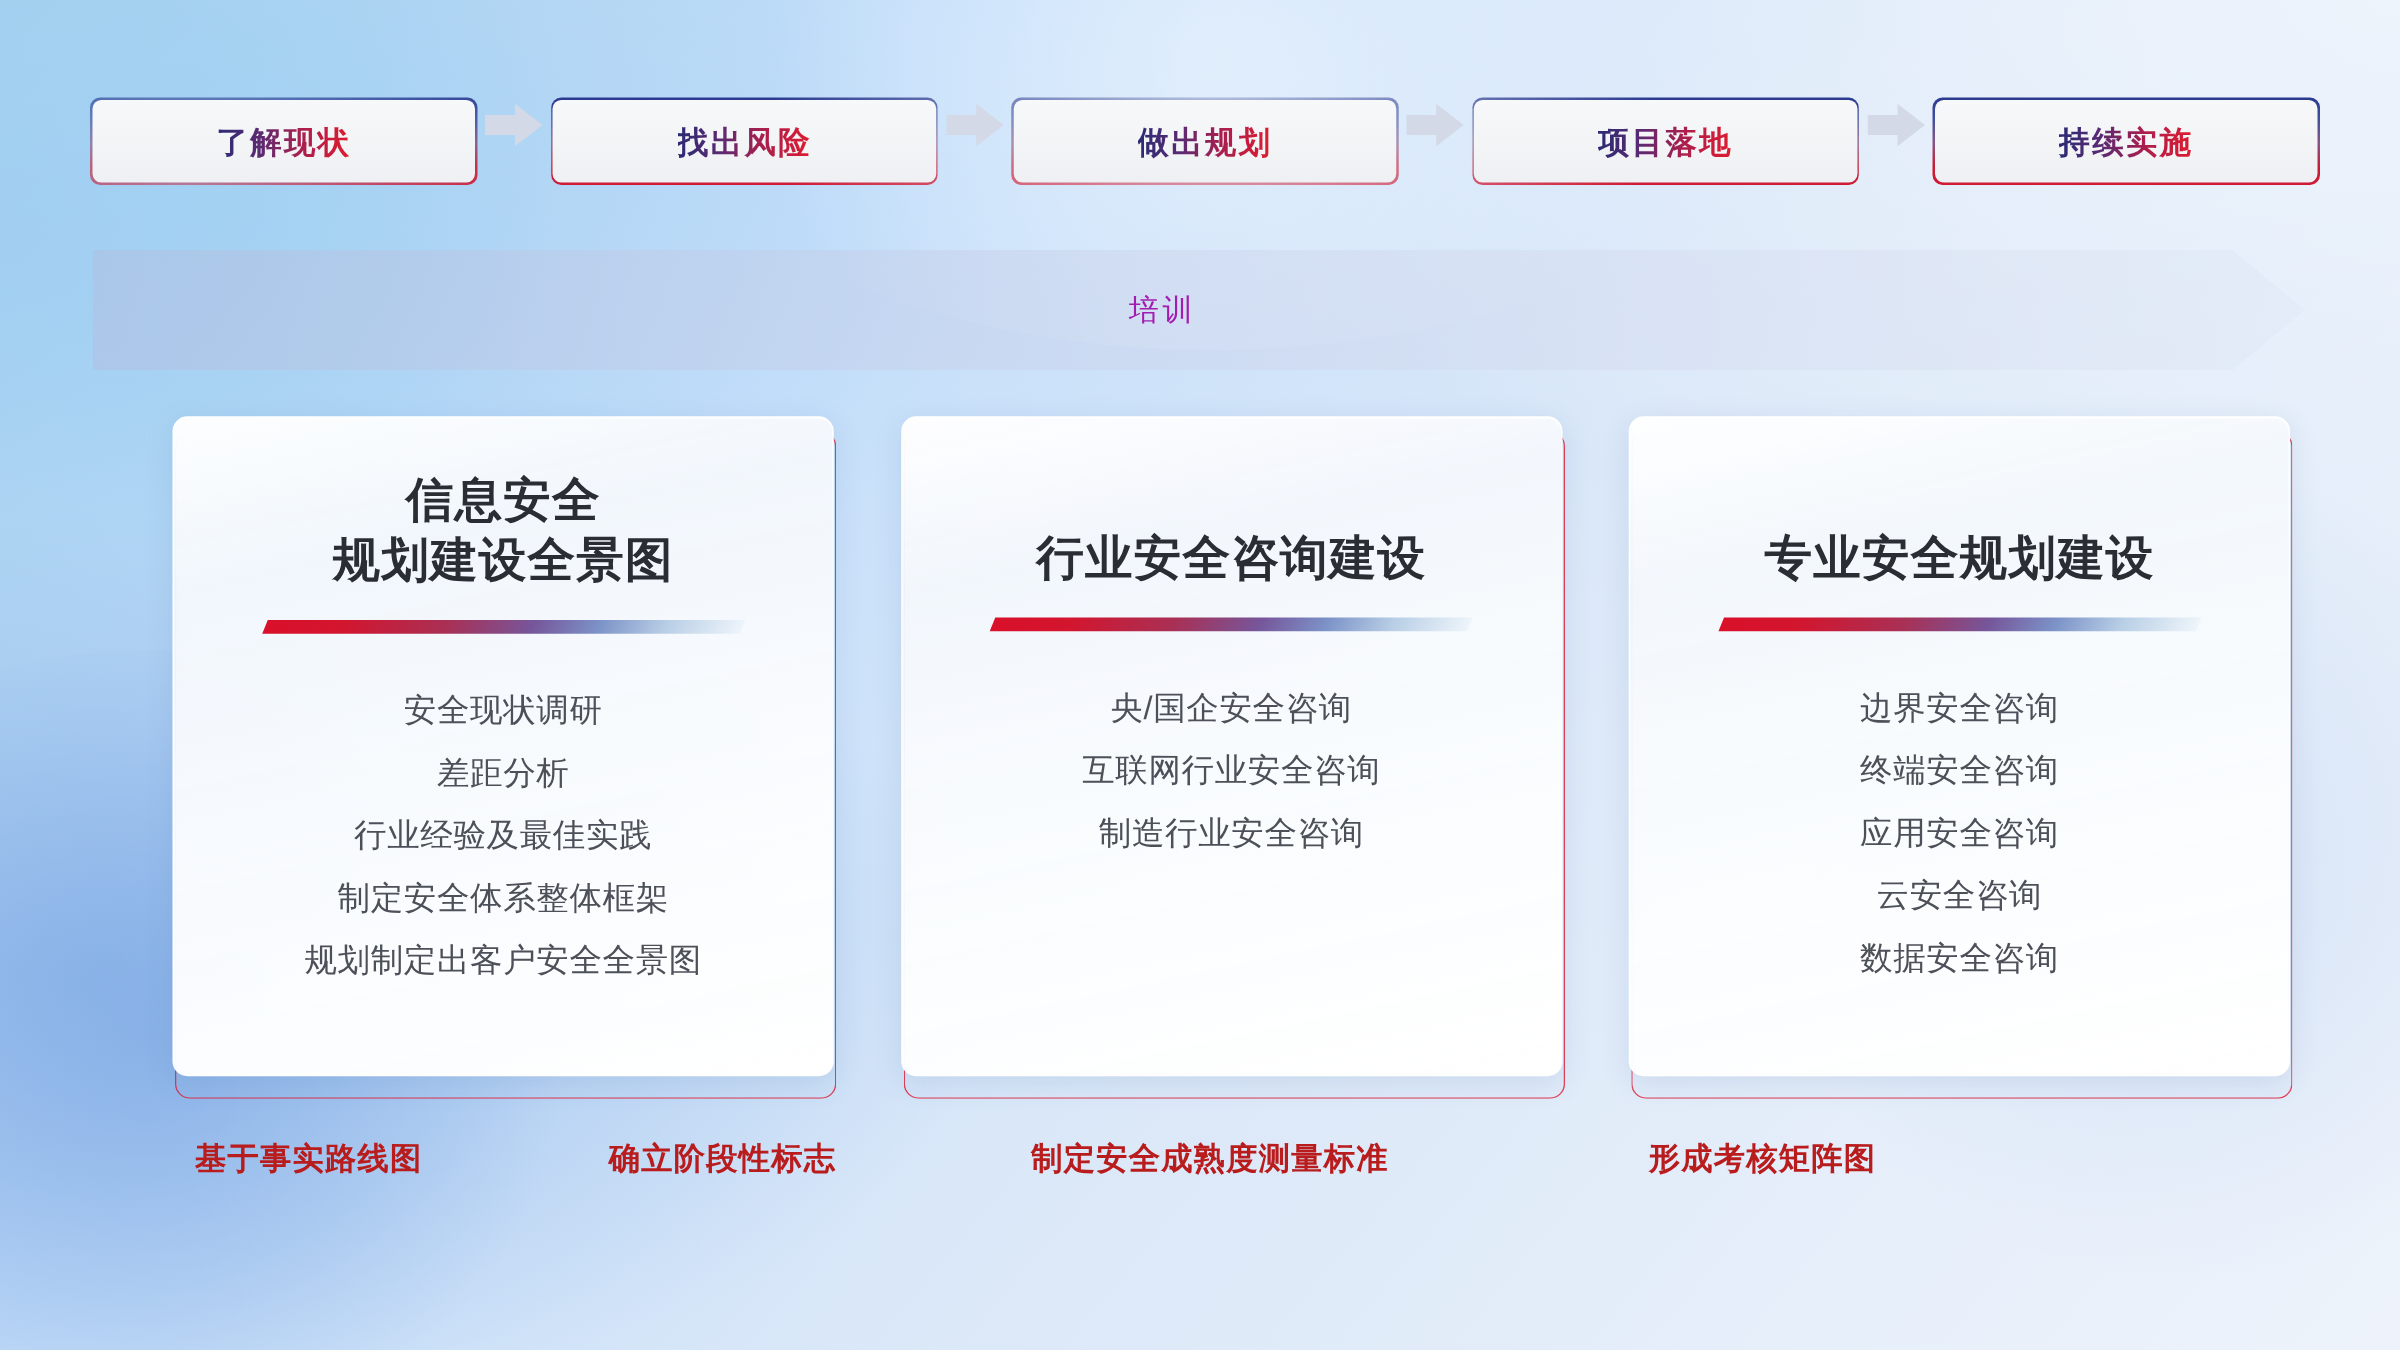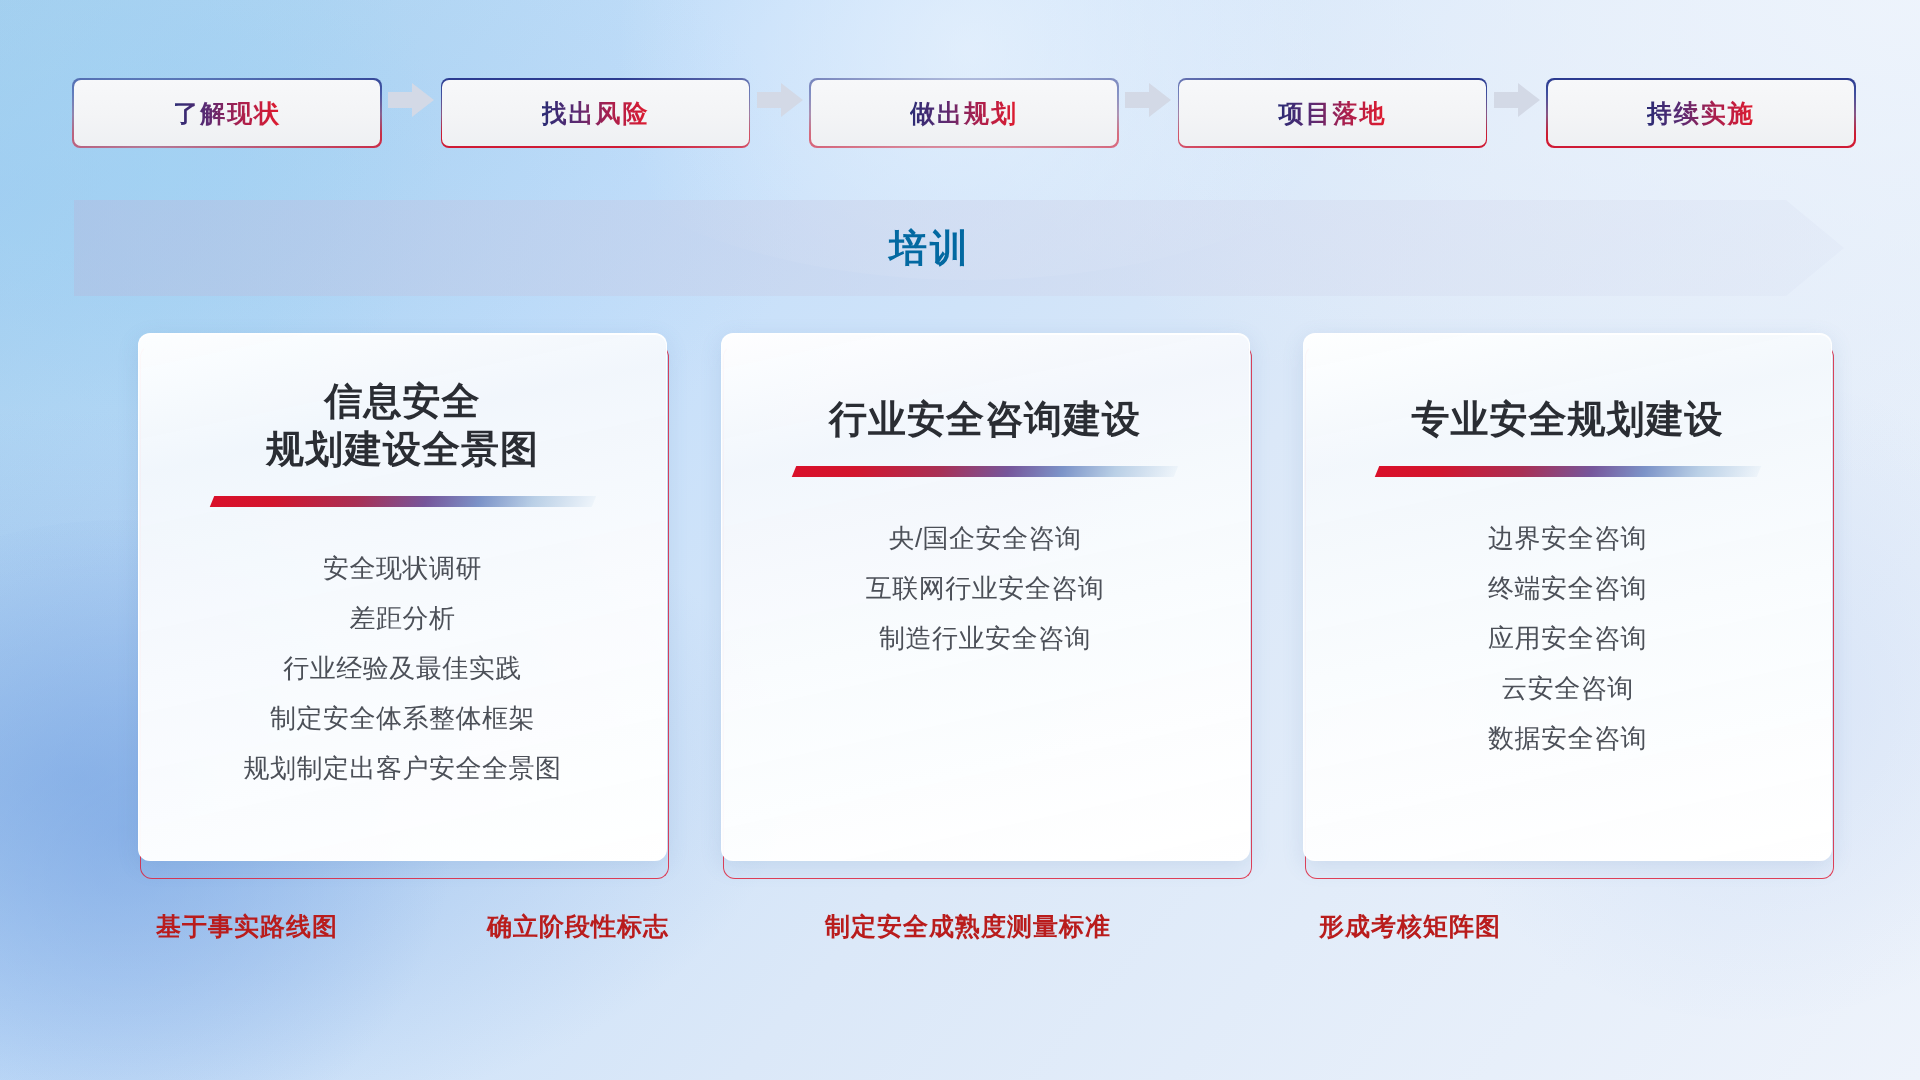--- a/index.html
+++ b/index.html
@@ -107,23 +107,23 @@
         rgba(222,230,245,0.42) 100%);
     clip-path: polygon(0 0, calc(100% - 58px) 0, 100% 50%, calc(100% - 58px) 100%, 0 100%);
   }
   .training-label {
     position: absolute;
     inset: 0;
     display: flex;
     align-items: center;
     justify-content: center;
     padding-right: 58px;
-    font-size: 38px;
-    font-weight: 700;
-    color: #0369a1;
+    font-size: 24px;
+    font-weight: 400;
+    color: #a21caf;
     letter-spacing: 3px;
   }
 
   
   .cards {
     position: absolute;
     left: 106px;
     top: 333px;
     width: 1730px;
     height: 540px;
@@ -177,21 +177,21 @@
     margin-top: 44px;
     width: 100%;
     text-align: center;
     font-size: 38px;
     font-weight: 700;
     line-height: 1.26;
     color: #2a2d33;
     letter-spacing: 1px;
     white-space: pre-line;
   }
-  .card-title.single { margin-top: 62px; }
+  .card-title.single { margin-top: 90px; }
 
   .card-divider {
     margin-top: 22px;
     width: 382px;
     height: 11px;
     background: linear-gradient(92deg,
         #d9102a 0%,
         #d3152e 16%,
         #a93055 38%,
         #76569b 56%,

